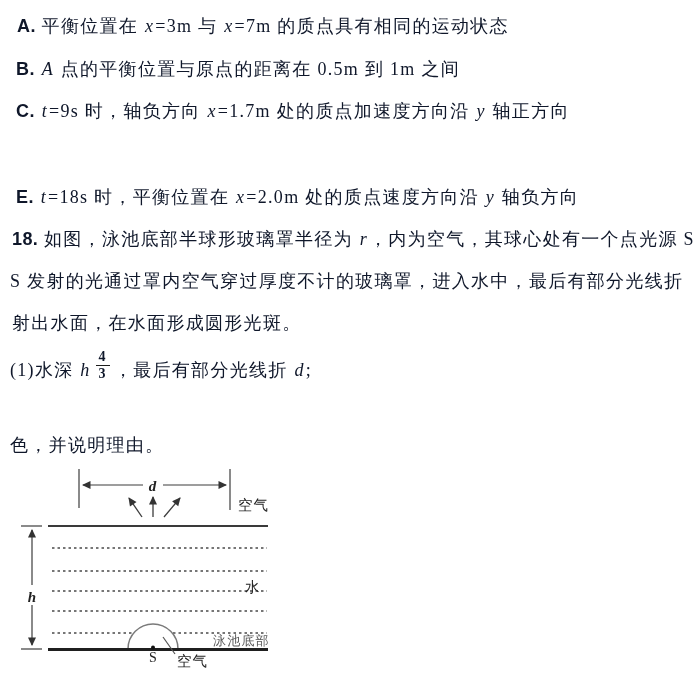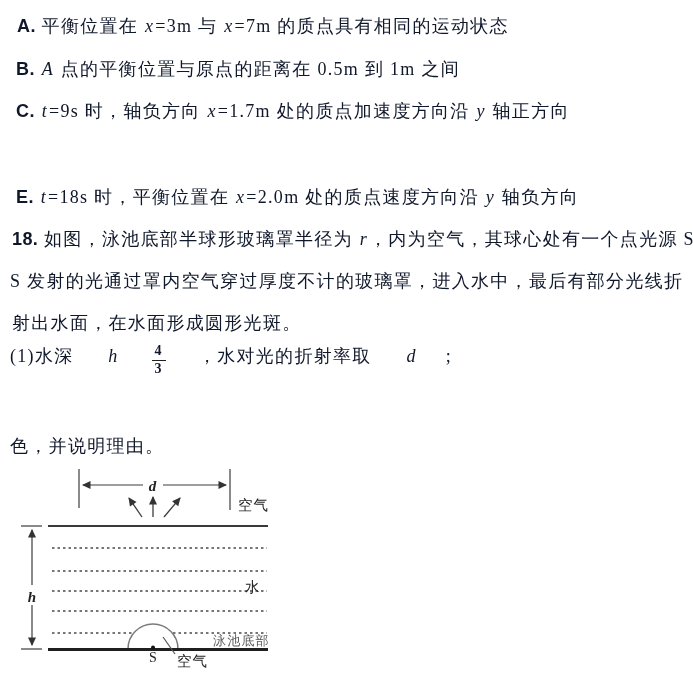--- a/index.html
+++ b/index.html
@@ -24,43 +24,43 @@
   .frac .num{border-bottom:1.3px solid #1d1d1d;padding:0 3px 1px;}
   .frac .den{padding-top:1px;}
   .l1{top:14px;left:17px;}
   .l2{top:57px;left:16px;text-align:center;}
   .l3{top:99px;left:16px;}
   .l4{top:142px;left:16px;}
   .l5{top:185px;left:16px;}
   .l6{top:227px;left:12px;}
   .l7{top:269px;left:10px;}
   .l8{top:311px;left:12px;}
-  .l9{top:344px;left:10px;height:38px;display:flex;align-items:flex-start;gap:28px;}
+  .l9{top:344px;left:10px;height:38px;display:flex;align-items:flex-end;}
   .l10{top:396px;left:10px;}
-  .l11{top:434px;left:10px;}
+  .l11{top:434px;left:10px;font-family:Liberation Mono, monospace;}
   .figure{position:absolute;left:0;top:455px;width:300px;height:243px;}
   .dim{stroke:#3c3c3c;stroke-width:1.2;}
   .ray{stroke:#3c3c3c;stroke-width:1.3;}
   .dash{stroke:#4a4a4a;stroke-width:1.3;stroke-dasharray:2.5 3;}
   .svg-cjk{font-family:"Liberation Serif","DejaVu Serif",serif;fill:#222222;}
   .svg-var{font-family:"Liberation Serif","DejaVu Serif",serif;font-style:italic;font-weight:600;fill:#222222;}
 </style>
 </head>
 <body>
 
 <div class="doc">
 
   <div class="line l1"><span class="seg-b">A.</span><span> 平衡位置在 </span><span class="seg-i">x</span><span>=3m 与 </span><span class="seg-i">x</span><span>=7m 的质点具有相同的运动状态</span></div>
   <div class="line l2"><span class="seg-b">B.</span><span> </span><span class="seg-i">A</span><span> 点的平衡位置与原点的距离在 0.5m 到 1m 之间</span></div>
   <div class="line l3"><span class="seg-b">C.</span><span> </span><span class="seg-i">t</span><span>=9s 时，轴负方向 </span><span class="seg-i">x</span><span>=1.7m 处的质点加速度方向沿 </span><span class="seg-i">y</span><span> 轴正方向</span></div>
   <div class="line l5"><span class="seg-b">E.</span><span> </span><span class="seg-i">t</span><span>=18s 时，平衡位置在 </span><span class="seg-i">x</span><span>=2.0m 处的质点速度方向沿 </span><span class="seg-i">y</span><span> 轴负方向</span></div>
   <div class="line l6"><span class="seg-b">18.</span><span> 如图，泳池底部半球形玻璃罩半径为 </span><span class="seg-i">r</span><span>，内为空气，其球心处有一个点光源 S。</span></div>
   <div class="line l8"><span>射出水面，在水面形成圆形光斑。</span></div>
   <div class="line l7"><span>S 发射的光通过罩内空气穿过厚度不计的玻璃罩，进入水中，最后有部分光线折</span></div>
-  <div class="line l9"><span>(1)水深 </span><span class="seg-i">h</span><span class="frac"><span class="num">4</span><span class="den">3</span></span><span>，水对光的折射率取 </span><span class="seg-i">d</span><span>;</span></div>
+  <div class="line l9"><span>(1)水深 </span><span class="seg-i">h</span><span class="frac"><span class="num">4</span><span class="den">3</span></span><span>，最后有部分光线折 </span><span class="seg-i">d</span><span>;</span></div>
   <div class="line l11"><span>色，并说明理由。</span></div>
 
   <svg class="figure" viewBox="0 0 300 243">
     <defs>
       <marker id="ah" markerUnits="userSpaceOnUse" markerWidth="10" markerHeight="9" refX="8" refY="4.5" orient="auto">
         <path d="M0.5,0.5 L9,4.5 L0.5,8.5 Z" fill="#333333"></path>
       </marker>
     </defs>
 
     <g>

